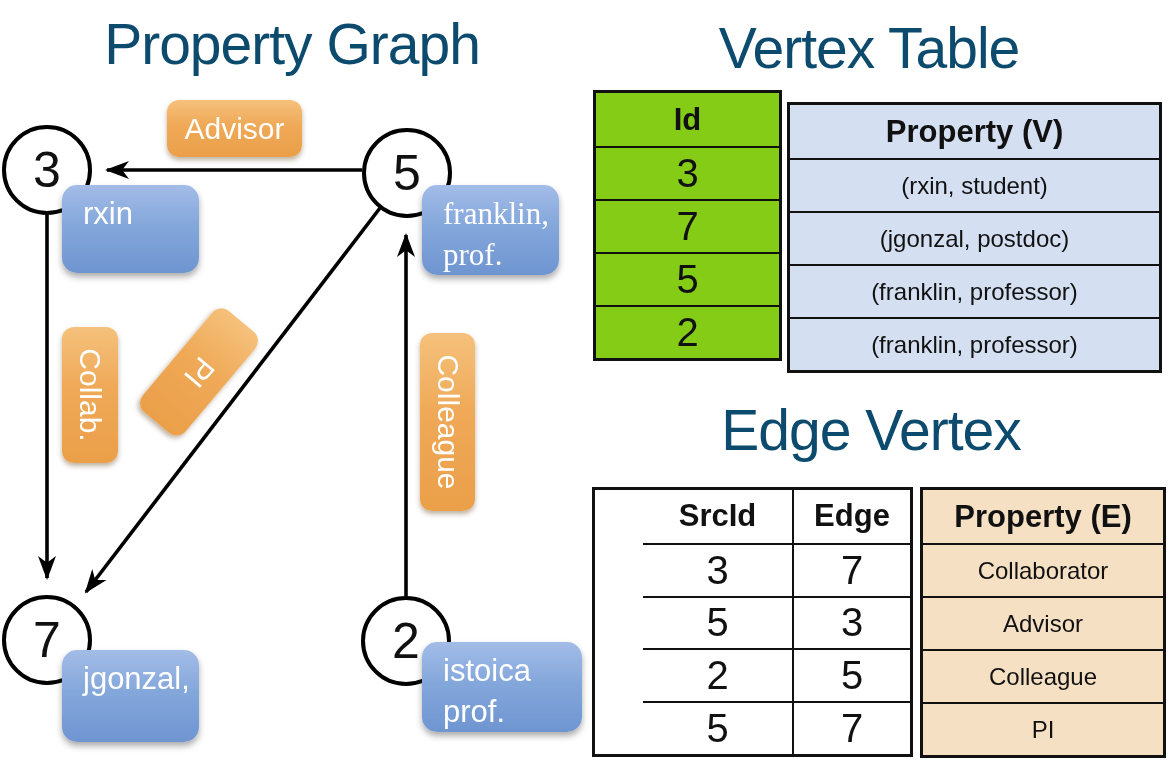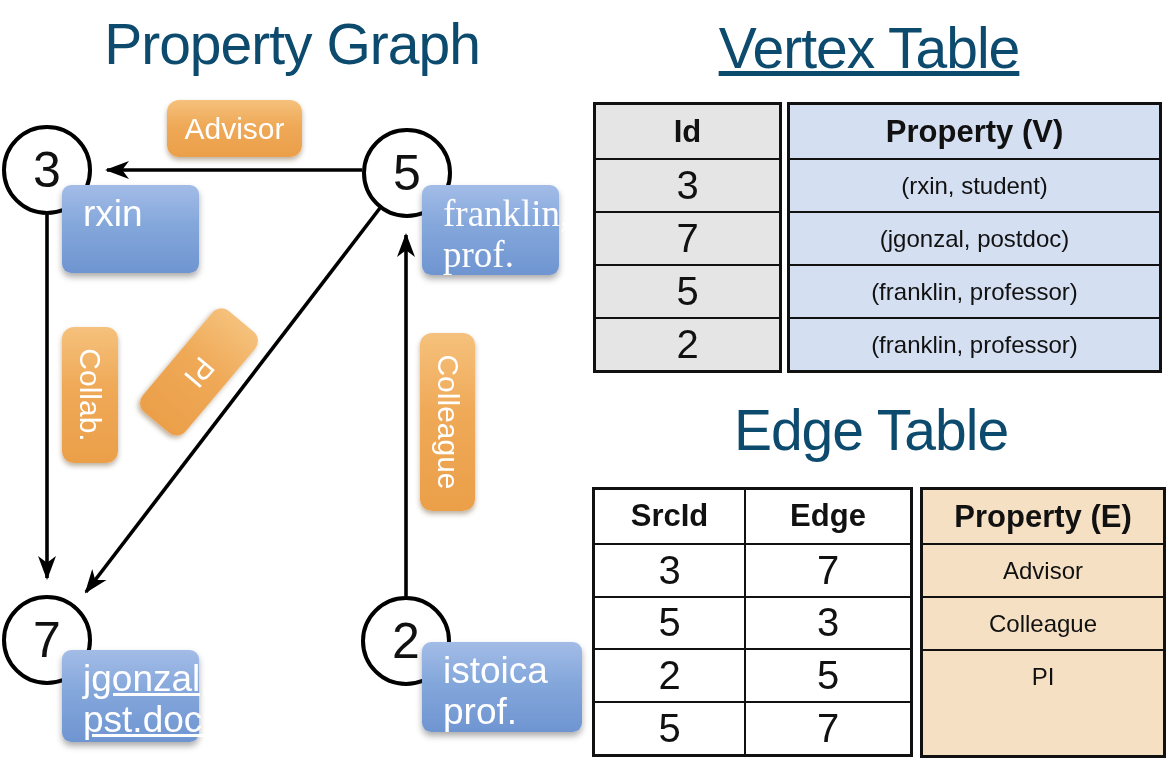--- a/index.html
+++ b/index.html
@@ -3,40 +3,40 @@
 <meta charset="utf-8">
 <style>
   html,body{margin:0;padding:0;background:#fff;}
   #canvas{position:relative;width:1170px;height:760px;background:#ffffff;overflow:hidden;
           font-family:"Liberation Sans",sans-serif;color:#111;}
 
   
   .big-title{position:absolute;font-size:57px;line-height:64px;text-align:center;
              color:#0c4a6e;letter-spacing:-1px;white-space:nowrap;}
   #graph-title{left:42px;top:12px;width:500px;}
-  #vertex-title{left:669px;top:16px;width:400px;text-decoration:underline;}
+  #vertex-title{left:669px;top:16px;width:400px;}
   #edge-title{left:671px;top:398px;width:400px;}
 
   
   .node{position:absolute;width:90px;height:90px;box-sizing:border-box;border:4px solid #000;
         border-radius:50%;background:#fff;display:flex;align-items:center;justify-content:center;
         font-size:50px;z-index:2;}
   #node-3{left:2px;top:125px;}
   #node-5{left:362px;top:128px;}
   #node-7{left:2px;top:595px;}
   #node-2{left:361px;top:596px;}
 
   
-  .vlabel{position:absolute;z-index:3;border-radius:9px;box-sizing:border-box;
+  .vlabel{position:absolute;z-index:3;border-radius:15px;box-sizing:border-box;
           background:linear-gradient(180deg,#a3bce7 0%,#84a7db 45%,#6f95d1 100%);
-          color:#fff;font-size:37px;line-height:41px;padding:8px 0 0 21px;
+          color:#fff;font-size:31px;line-height:41px;padding:8px 0 0 21px;
           box-shadow:0 4px 6px rgba(70,70,70,0.45);}
   #vlabel-rxin{left:62px;top:185px;width:137px;height:88px;}
   #vlabel-franklin{left:422px;top:185px;width:137px;height:90px;font-family:Liberation Serif, serif;}
-  #vlabel-jgonzal{left:62px;top:650px;width:137px;height:92px;text-decoration:underline;}
+  #vlabel-jgonzal{left:62px;top:650px;width:137px;height:92px;}
   #vlabel-istoica{left:422px;top:642px;width:160px;height:90px;}
 
   
   .elabel{position:absolute;z-index:2;border-radius:12px;box-sizing:border-box;
           background:linear-gradient(180deg,#f5c17c 0%,#efa957 45%,#eb9f49 100%);
           color:#fff;font-size:30px;display:flex;align-items:center;justify-content:center;
           box-shadow:0 3px 5px rgba(90,60,20,0.4);}
   #elabel-advisor{left:167px;top:100px;width:135px;height:57px;}
   #elabel-collab{left:62px;top:327px;width:56px;height:136px;}
   #elabel-colleague{left:420px;top:333px;width:55px;height:178px;}
@@ -48,37 +48,37 @@
 
   
   .tbl{position:absolute;box-sizing:border-box;border:3px solid #111;display:grid;
        grid-template-rows:repeat(5,1fr);z-index:1;}
   .tbl .cell{display:flex;align-items:center;justify-content:center;border-top:2.5px solid #111;
              white-space:nowrap;}
   .tbl .cell.first{border-top:none;}
   .hdr{font-weight:bold;font-size:31px;}
   .num{font-size:40px;}
   .txt{font-size:24px;}
-  #vtable-id{left:593px;top:102px;width:189px;height:271px;background:#e5e5e5;}
+  #vtable-id{left:593px;top:90px;width:189px;height:271px;background:#84cc16;}
   #vtable-prop{left:787px;top:102px;width:375px;height:271px;background:#d4dff1;}
   #etable-ids{left:592px;top:487px;width:321px;height:270px;background:#ffffff;}
   #etable-ids .row{display:grid;grid-template-columns:149px 1fr;border-top:2.5px solid #111;}
   #etable-ids .row.first{border-top:none;}
   #etable-ids .cell{border-top:none;}
   #etable-ids .cell.dst{border-left:2.5px solid #111;}
   #etable-prop{left:920px;top:487px;width:246px;height:271px;background:#f6e0c4;}
 </style>
 </head>
 <body>
 
 <div id="canvas">
 
   <div class="big-title" id="graph-title">Property Graph</div>
   <div class="big-title" id="vertex-title">Vertex Table</div>
-  <div class="big-title" id="edge-title">Edge Table</div>
+  <div class="big-title" id="edge-title">Edge Vertex</div>
 
   <svg id="edge-svg" width="585" height="760" viewBox="0 0 585 760">
     <defs>
       <marker id="arrow" viewBox="0 0 12 9" refX="11" refY="4.5" markerWidth="24" markerHeight="19" orient="auto" markerUnits="userSpaceOnUse">
         <path d="M0,0 L12,4.5 L0,9 L3.4,4.5 Z" fill="#000"></path>
       </marker>
     </defs>
     <line x1="362" y1="170" x2="107" y2="170" stroke="#000" stroke-width="3.6" marker-end="url(#arrow)"></line>
     <line x1="47" y1="215" x2="47" y2="578" stroke="#000" stroke-width="3.6" marker-end="url(#arrow)"></line>
     <line x1="380" y1="208" x2="86" y2="592" stroke="#000" stroke-width="3.6" marker-end="url(#arrow)"></line>
@@ -100,21 +100,20 @@
 
   <div class="vlabel" id="vlabel-rxin">
     <div>rxin</div>
   </div>
   <div class="vlabel" id="vlabel-franklin">
     <div>franklin,</div>
     <div>prof.</div>
   </div>
   <div class="vlabel" id="vlabel-jgonzal">
     <div>jgonzal,</div>
-    <div>pst.doc.</div>
   </div>
   <div class="vlabel" id="vlabel-istoica">
     <div>istoica</div>
     <div>prof.</div>
   </div>
 
   <div class="elabel" id="elabel-advisor">
     <span>Advisor</span>
   </div>
   <div class="elabel" id="elabel-collab">
@@ -136,21 +135,21 @@
   </div>
 
   <div class="tbl" id="vtable-prop">
     <div class="cell first hdr">Property (V)</div>
     <div class="cell txt">(rxin, student)</div>
     <div class="cell txt">(jgonzal, postdoc)</div>
     <div class="cell txt">(franklin, professor)</div>
     <div class="cell txt">(franklin, professor)</div>
   </div>
 
-  <div class="tbl" id="etable-ids" style="grid-template-rows:repeat(5,1fr);">
+  <div class="tbl" id="etable-ids" style="grid-template-rows:repeat(5,1fr);padding-left:48px;">
     <div class="row first">
       <div class="cell hdr">SrcId</div>
       <div class="cell hdr dst">Edge</div>
     </div>
     <div class="row">
       <div class="cell num">3</div>
       <div class="cell num dst">7</div>
     </div>
     <div class="row">
       <div class="cell num">5</div>
@@ -161,18 +160,19 @@
       <div class="cell num dst">5</div>
     </div>
     <div class="row">
       <div class="cell num">5</div>
       <div class="cell num dst">7</div>
     </div>
   </div>
 
   <div class="tbl" id="etable-prop">
     <div class="cell first hdr">Property (E)</div>
+    <div class="cell txt">Collaborator</div>
     <div class="cell txt">Advisor</div>
     <div class="cell txt">Colleague</div>
     <div class="cell txt">PI</div>
   </div>
 
 </div>
 
 </body></html>

